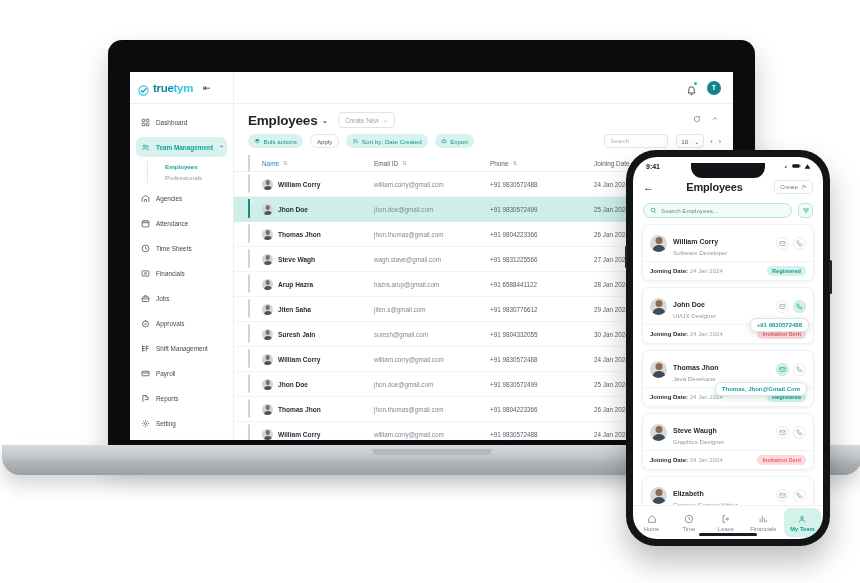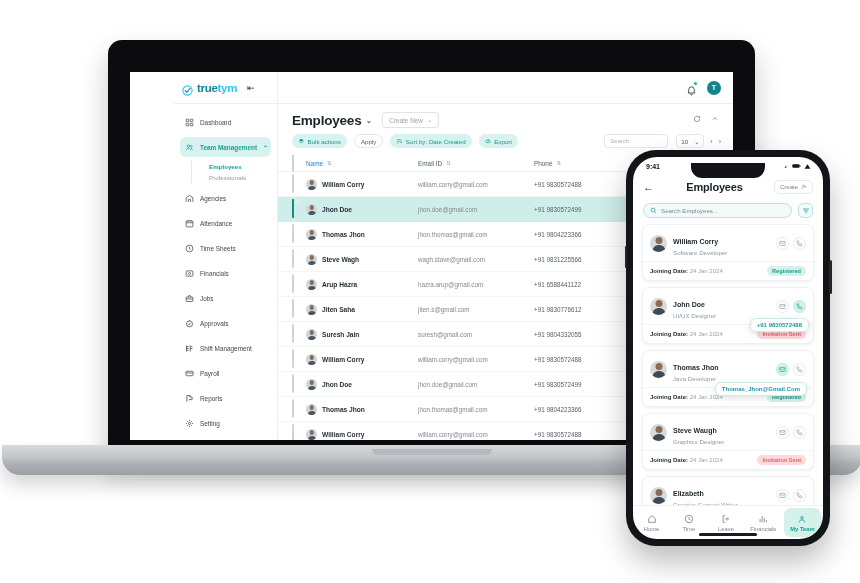--- a/index.html
+++ b/index.html
@@ -28,21 +28,21 @@
     background: linear-gradient(180deg,#d8dadd 0%, #c3c6ca 38%, #aeb2b7 62%, #9ba0a5 100%);
     border-radius: 0 0 18px 18px;
     box-shadow: 0 10px 18px rgba(0,0,0,.16);
   }
   .laptop-notch {
     position: absolute; left: 50%; top: 4px; transform: translateX(-50%);
     width: 120px; height: 6px; background: #b5b9bd; border-radius: 0 0 7px 7px;
   }
 
   
-  .app { display: flex; width: 603px; height: 368px; background: #fff; padding-left: 44px; }
+  .app { display: flex; width: 603px; height: 368px; background: #fff; }
 
   .sidebar { width: 104px; height: 368px; background: #fff; border-right: 1px solid #eceff1;
              flex: 0 0 104px; }
   .brand { height: 32px; display: flex; align-items: center; padding: 0 0 0 8px; gap: 4px;
            border-bottom: 1px solid #eceff1; }
   .brand-mark { width: 11px; height: 11px; flex: 0 0 11px; }
   .brand-text { font-size: 11.5px; font-weight: 700; letter-spacing: -.3px; }
   .brand-text .a { color: #14889c; }
   .brand-text .b { color: #2ec7ee; }
   .collapse-ico { margin-left: 6px; color: #2b3a44; font-size: 9px; }

